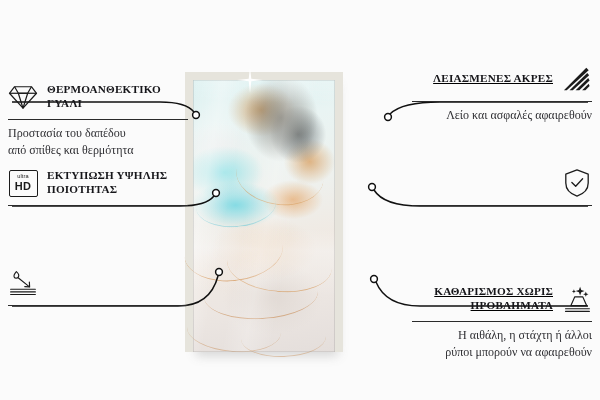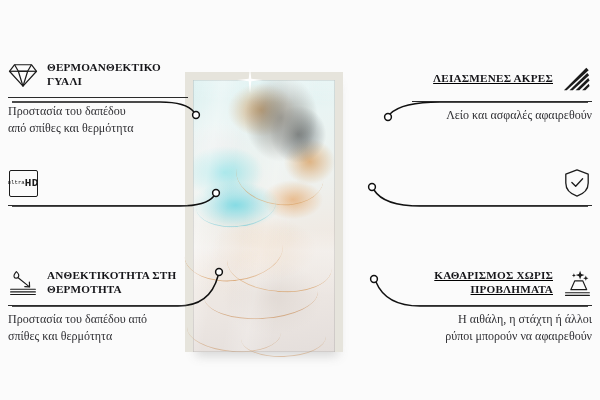--- a/index.html
+++ b/index.html
@@ -88,22 +88,22 @@
   }
   .rule { height:1px; background:#2b2b2b; margin:5px 0 5px; width:100%; }
   .feat-sub {
     font-size:12px; color:#2f2f33; line-height:1.38;
     font-family:"Liberation Serif", serif;
   }
   .icon-box { width:30px; height:30px; flex:0 0 30px; display:flex; align-items:center; justify-content:center; }
 
   .hd-badge {
     width:29px; height:27px; border:1.3px solid #1b1b1b; border-radius:2px;
-    display:flex; flex-direction:row; align-items:center; justify-content:center;
-    font-family:Liberation Mono, monospace; color:#1b1b1b; line-height:1;
+    display:flex; flex-direction:column; align-items:center; justify-content:center;
+    font-family:Liberation Sans, sans-serif; color:#1b1b1b; line-height:1;
   }
   .hd-badge .u { font-size:5.6px; letter-spacing:.1px; margin-bottom:.5px; }
   .hd-badge .h { font-size:11px; font-weight:700; letter-spacing:.2px; }
 
   
   #lines { position:absolute; inset:0; pointer-events:none; }
 </style>
 </head>
 <body>
 
@@ -146,21 +146,21 @@
     <g fill="#ffffff" stroke="#111111" stroke-width="1.5">
       <circle cx="196" cy="115" r="3.4"></circle>
       <circle cx="216" cy="193" r="3.4"></circle>
       <circle cx="219" cy="272" r="3.4"></circle>
       <circle cx="388" cy="117" r="3.4"></circle>
       <circle cx="372" cy="187" r="3.4"></circle>
       <circle cx="374" cy="279" r="3.4"></circle>
     </g>
   </svg>
 
-  <div class="feat left" style="top:58px">
+  <div class="feat left" style="top:80px">
     <div class="feat-head">
       <span class="icon-box">
         <svg viewBox="0 0 32 30" width="30" height="28" fill="none" stroke="#1b1b1b" stroke-width="1.3" stroke-linejoin="round">
           <path d="M7 4 H25 L30.5 11 L16 27 L1.5 11 Z"></path>
           <path d="M1.5 11 H30.5"></path>
           <path d="M7 4 L11 11 L16 27"></path>
           <path d="M25 4 L21 11 L16 27"></path>
           <path d="M11 11 H21"></path>
         </svg>
       </span>
@@ -171,40 +171,39 @@
   </div>
 
   <div class="feat left" style="top:166px">
     <div class="feat-head">
       <span class="icon-box">
         <span class="hd-badge">
           <span class="u">ultra</span>
           <span class="h">HD</span>
         </span>
       </span>
+      <span class="feat-title">ΕΚΤΥΠΩΣΗ ΥΨΗΛΗΣ ΠΟΙΟΤΗΤΑΣ</span>
     </div>
     <div class="rule"></div>
   </div>
 
   <div class="feat left" style="top:266px">
     <div class="feat-head">
       <span class="icon-box">
         <svg viewBox="0 0 34 32" width="31" height="29" fill="none" stroke="#1b1b1b" stroke-width="1.3" stroke-linecap="round" stroke-linejoin="round">
           <path d="M9.5 2.5 c2.6 2.2 3.4 4.3 2.1 6.2 c-1.2 1.8 -3.7 1.7 -4.6 -0.2 c-0.8 -1.7 0.4 -3.6 2.5 -6 Z"></path>
           <path d="M11.5 9.5 L24 19.5"></path>
           <path d="M19 19.5 L24.5 19.8 L24.2 14.3"></path>
           <path d="M3 22.5 H31"></path>
           <path d="M3 25.5 H31"></path>
           <path d="M3 28.5 H31"></path>
         </svg>
       </span>
-      <span class="feat-title">ΑΝΘΕΚΤΙΚΟΤΗΤΑ ΣΤΗ ΘΕΡΜΟΤΗΤΑ</span>
-    </div>
-    <div class="rule"></div>
-    <div class="feat-sub">Προστασία του δαπέδου από<br>σπίθες και θερμότητα</div>
+    </div>
+    <div class="rule"></div>
   </div>
 
   <div class="feat right" style="top:62px">
     <div class="feat-head">
       <span class="icon-box">
         <svg viewBox="0 0 32 30" width="30" height="28" fill="#1b1b1b">
           <path d="M2 27 L26 3 L28.5 5.5 L5 27 Z"></path>
           <path d="M9 27 L28 8.5 L30 11 L12.5 27 Z" transform="translate(-1,0)"></path>
           <path d="M16 27 L29.5 14 L31 16.5 L20 27 Z" transform="translate(-1.5,0)"></path>
           <path d="M23.5 27 L30.5 20 L31.5 22.5 L27 27 Z" transform="translate(-2,0)"></path>
@@ -221,21 +220,21 @@
       <span class="icon-box">
         <svg viewBox="0 0 30 32" width="28" height="30" fill="none" stroke="#1b1b1b" stroke-width="1.4" stroke-linecap="round" stroke-linejoin="round">
           <path d="M15 2 L27 6.5 V16 c0 7.5 -5.5 11.8 -12 14 c-6.5 -2.2 -12 -6.5 -12 -14 V6.5 Z"></path>
           <path d="M9.5 15.5 L13.6 19.5 L21 11.5"></path>
         </svg>
       </span>
     </div>
     <div class="rule"></div>
   </div>
 
-  <div class="feat right" style="top:266px">
+  <div class="feat right" style="top:282px">
     <div class="feat-head">
       <span class="icon-box">
         <svg viewBox="0 0 34 32" width="31" height="29" fill="none" stroke="#1b1b1b" stroke-width="1.3" stroke-linecap="round" stroke-linejoin="round">
           <path d="M20.5 1.5 L21.8 5.2 L25.5 6.5 L21.8 7.8 L20.5 11.5 L19.2 7.8 L15.5 6.5 L19.2 5.2 Z" fill="#1b1b1b" stroke="none"></path>
           <path d="M27 7 L27.8 9.3 L30 10 L27.8 10.8 L27 13 L26.2 10.8 L24 10 L26.2 9.3 Z" fill="#1b1b1b" stroke="none"></path>
           <path d="M13.5 4.5 L14.1 6.2 L15.8 6.8 L14.1 7.4 L13.5 9.2 L12.9 7.4 L11.2 6.8 L12.9 6.2 Z" fill="#1b1b1b" stroke="none"></path>
           <path d="M10 23 L14.5 13 H23.5 L28 23 Z"></path>
           <path d="M4 26.5 H31"></path>
           <path d="M4 29.5 H31"></path>
         </svg>

